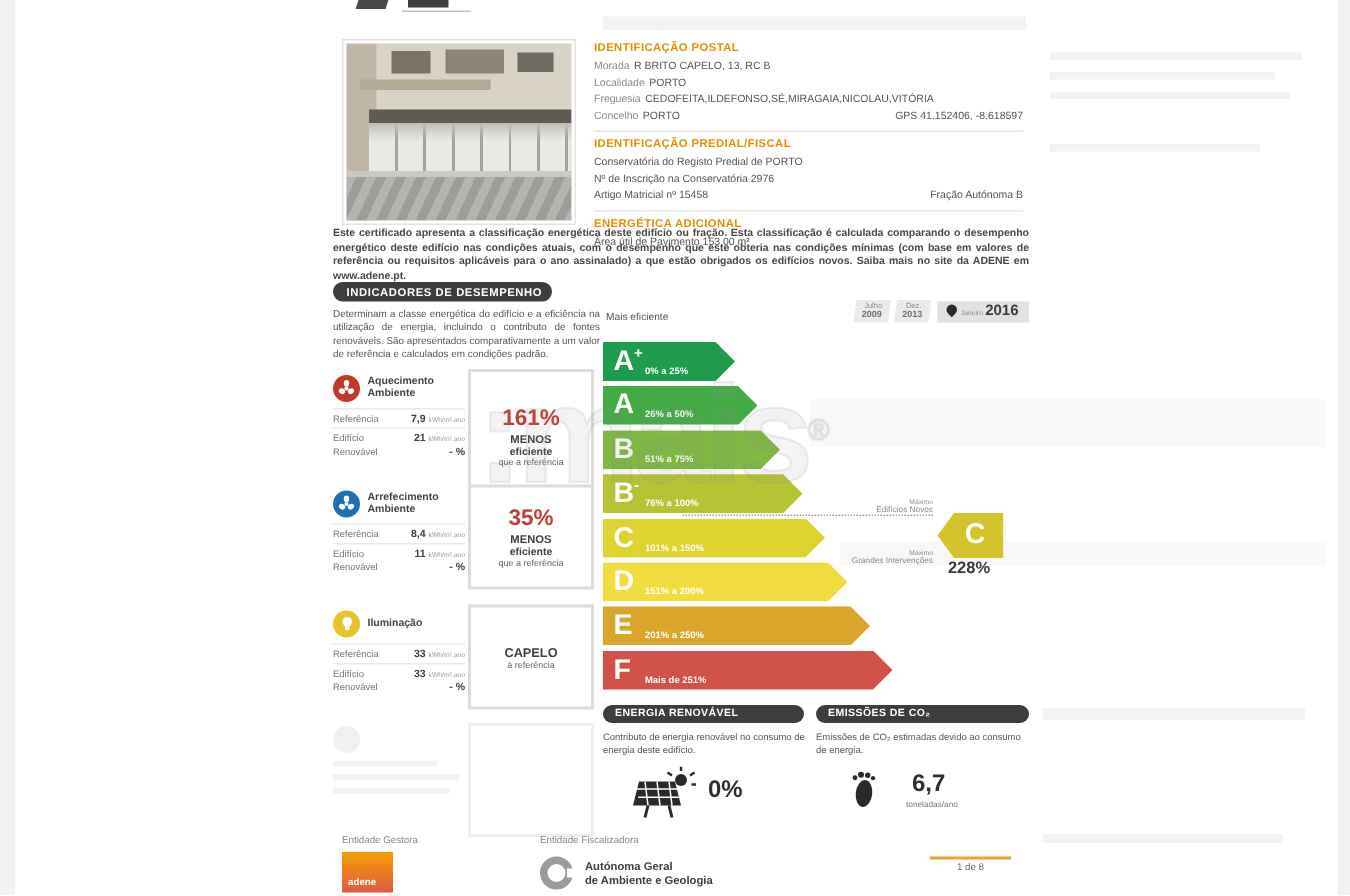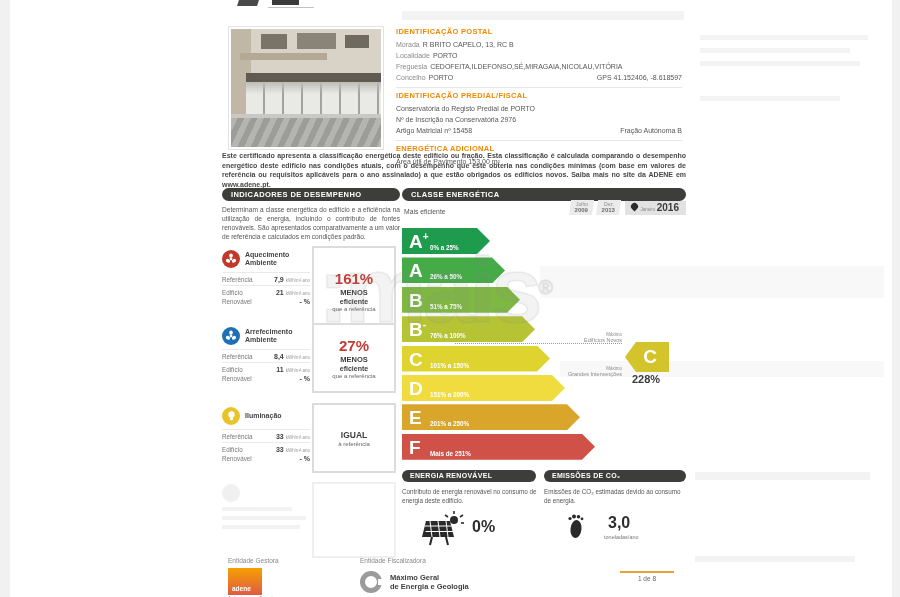--- a/index.html
+++ b/index.html
@@ -193,22 +193,21 @@
     </div>
     <div class="id-div"></div>
     <div class="sec-title">ENERGÉTICA ADICIONAL</div>
     <div class="id-row">
         <span class="val">Área útil de Pavimento 153,00 m²</span>
       </div>
   </div>
 
   <div class="abs intro z2">Este certificado apresenta a classificação energética deste edifício ou fração. Esta classificação é calculada comparando o desempenho energético deste edifício nas condições atuais, com o desempenho que este obteria nas condições mínimas (com base em valores de referência ou requisitos aplicáveis para o ano assinalado) a que estão obrigados os edifícios novos. Saiba mais no site da ADENE em www.adene.pt.</div>
 
-  <div class="abs hbar" style="left:222px;width:178px;">INDICADORES DE DESEMPENHO</div>
-  <div class="abs hbar" style="left:402px;width:284px;">CLASSE ENERGÉTICA</div>
+  <div class="abs hbar" style="left:222px;width:146px;">INDICADORES DE DESEMPENHO</div>
 
   <div class="abs leftdesc z2">Determinam a classe energética do edifício e a eficiência na utilização de energia, incluindo o contributo de fontes renováveis. São apresentados comparativamente a um valor de referência e calculados em condições padrão.</div>
 
   <div class="abs ind z2" style="top:248px;">
     <div class="ind-head">
       <span class="ind-icon" style="background:#c0392b;">
         <svg width="12" height="12" viewBox="0 0 12 12">
             <g fill="#fff">
               <circle cx="6" cy="6" r="1.4"></circle>
               <ellipse cx="6" cy="2.6" rx="1.8" ry="2.2"></ellipse>
@@ -260,21 +259,21 @@
     <div class="ind-row bt">
         <span>Edifício</span>
       <span class="ind-val"><b>11</b><i>kWh/m².ano</i></span>
       </div>
     <div class="ind-row" style="padding-top:0;">
         <span>Renovável</span>
       <span class="ind-val"><b>- %</b></span>
       </div>
   </div>
   <div class="abs resbox z2" style="top:323px;height:70px;">
-    <div class="res-big">27%</div>
+    <div class="res-big">35%</div>
     <div class="res-l1">MENOS</div>
     <div class="res-l2">eficiente</div>
     <div class="res-l3">que a referência</div>
   </div>
 
   <div class="abs ind z2" style="top:405px;">
     <div class="ind-head">
       <span class="ind-icon" style="background:#e8c32a;">
         <svg width="11" height="12" viewBox="0 0 11 12">
             <circle cx="5.5" cy="4.5" r="3.2" fill="#fff"></circle>
@@ -290,21 +289,21 @@
     <div class="ind-row bt">
         <span>Edifício</span>
       <span class="ind-val"><b>33</b><i>kWh/m².ano</i></span>
       </div>
     <div class="ind-row" style="padding-top:0;">
         <span>Renovável</span>
       <span class="ind-val"><b>- %</b></span>
       </div>
   </div>
   <div class="abs resbox z2" style="top:403px;height:70px;">
-    <div class="res-mid">IGUAL</div>
+    <div class="res-mid">CAPELO</div>
     <div class="res-l3">à referência</div>
   </div>
 
   <div class="abs ghostblk">
     <div class="gcirc"></div>
     <div class="gline" style="width:70px;"></div>
     <div class="gline" style="width:84px;"></div>
     <div class="gline" style="width:78px;"></div>
   </div>
   <div class="abs gbox"></div>
@@ -433,35 +432,35 @@
     <svg width="20" height="30" viewBox="0 0 20 30">
       <g fill="#2a2a2a">
         <ellipse cx="10" cy="17" rx="5.5" ry="9" transform="rotate(6 10 17)"></ellipse>
         <circle cx="4" cy="6.5" r="1.6"></circle>
           <circle cx="8" cy="4.5" r="2"></circle>
           <circle cx="12.5" cy="4.8" r="1.8"></circle>
           <circle cx="16" cy="6.8" r="1.4"></circle>
       </g>
     </svg>
   </div>
-  <div class="abs bigval z2" style="left:608px;top:514px;">3,0</div>
+  <div class="abs bigval z2" style="left:608px;top:514px;">6,7</div>
   <div class="abs unit z2" style="left:604px;top:534px;">toneladas/ano</div>
 
   <div class="abs ftlabel z2" style="left:228px;top:557px;">Entidade Gestora</div>
   <div class="abs adene-logo z2">
     <span>adene</span>
   </div>
   <div class="abs adene-sub z2">Agência para a Energia</div>
 
   <div class="abs ftlabel z2" style="left:360px;top:557px;">Entidade Fiscalizadora</div>
   <div class="abs dgeg-ring z2"></div>
   <div class="abs dgeg-notch z2"></div>
   <div class="abs dgeg-txt z2">
-    <div>Máximo Geral</div>
-    <div>de Energia e Geologia</div>
+    <div>Autónoma Geral</div>
+    <div>de Ambiente e Geologia</div>
   </div>
 
   <div class="abs pageline z2"></div>
   <div class="abs pagenum z2">1 de 8</div>
 
   <div class="abs wm">
     <span>:mais</span><span class="reg">®</span>
   </div>
 
 </div>

